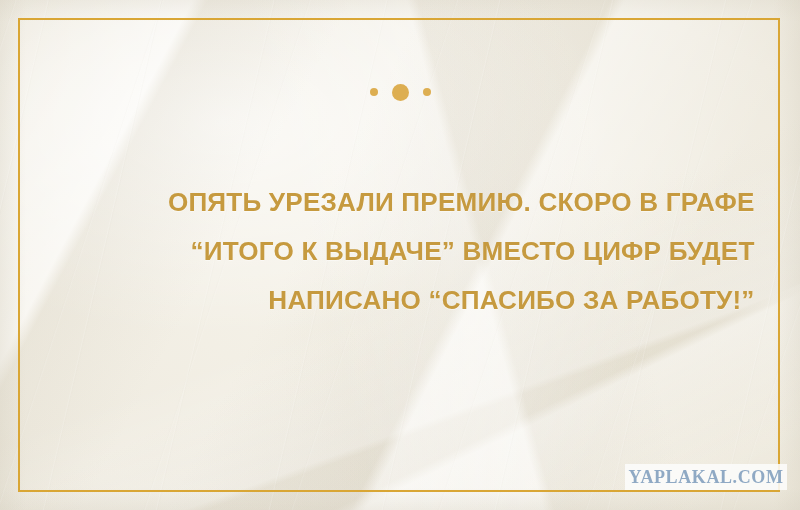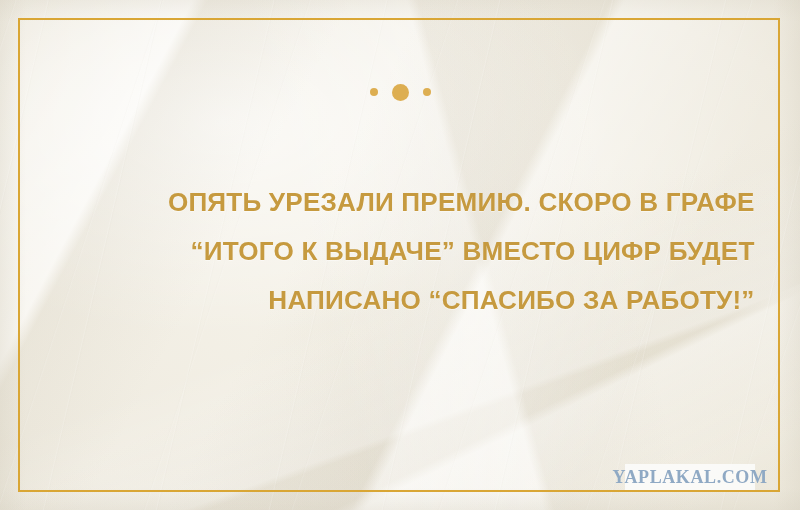--- a/index.html
+++ b/index.html
@@ -137,21 +137,21 @@
     font-size: 14px;
     letter-spacing: 0.3px;
     color: #ffffff;
   }
 
   
   #yaplakal-watermark {
     position: absolute;
     left: 625px;
     top: 464px;
-    width: 130px;
+    width: 162px;
     height: 26px;
     background: rgba(252,252,251,0.88);
     display: flex;
     align-items: center;
     justify-content: center;
   }
   #yaplakal-text {
     font-family: "Liberation Serif", serif;
     font-weight: bold;
     font-size: 18px;

